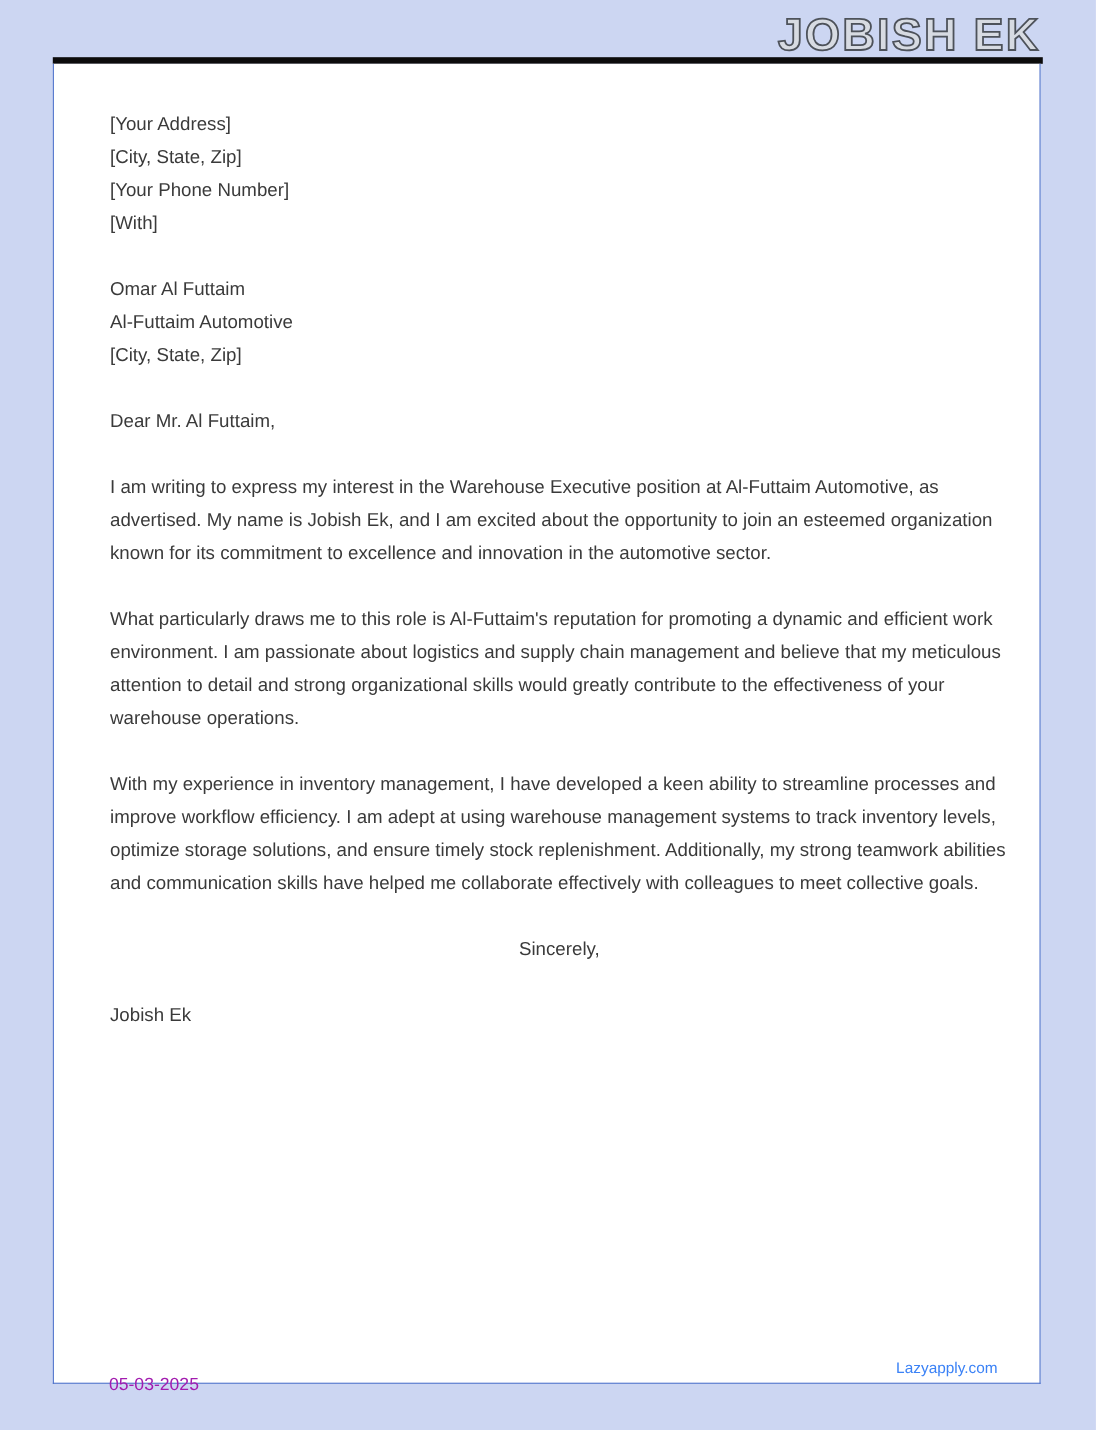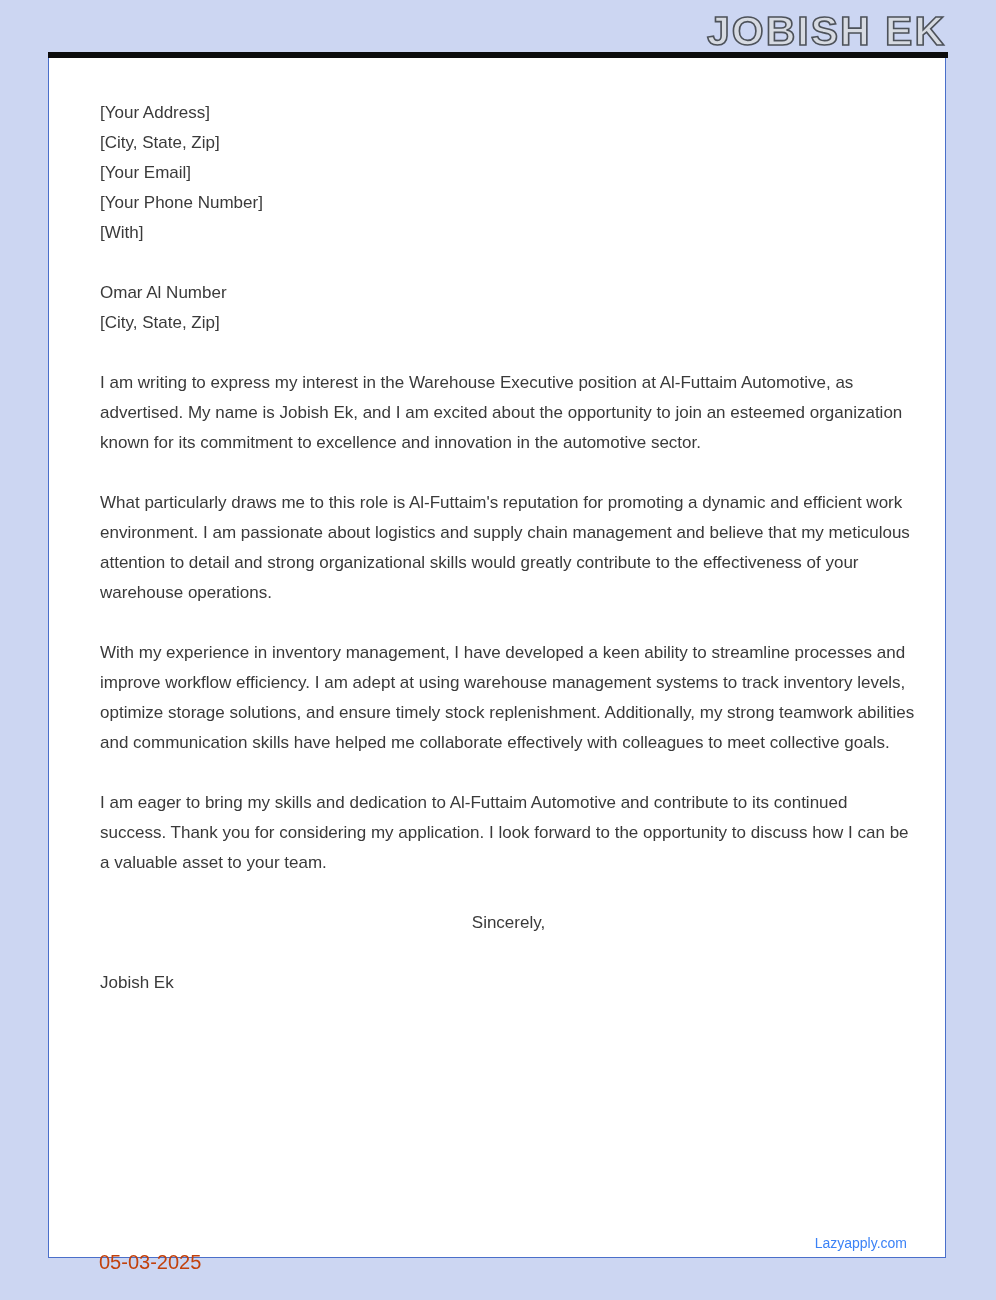--- a/index.html
+++ b/index.html
@@ -54,22 +54,22 @@
   }
   .block { margin: 0 0 30px 0; }
   .line { white-space: pre-wrap; }
   .para { margin: 0 0 30px 0; }
   .closing-block { margin: 30px 0 0 0; text-align: center; }
   .signature-line { margin: 30px 0 0 0; }
   .date-stamp {
     position: absolute;
     left: 99px;
     top: 1251px;
-    font-size: 20px;
-    color: #c2410c;
+    font-size: 16px;
+    color: #a21caf;
   }
   .watermark {
     position: absolute;
     right: 38px;
     bottom: 6px;
     font-size: 14px;
     color: #3b82f6;
   }
 </style>
 </head>
@@ -80,35 +80,35 @@
   <div class="header-name">JOBISH EK</div>
 
   <div class="top-bar"></div>
 
   <div class="page">
     <div class="content">
 
       <div class="block">
         <div class="line">[Your Address]</div>
         <div class="line">[City, State, Zip]</div>
-        <div class="line">[Your Email]</div>
         <div class="line">[Your Phone Number]</div>
         <div class="line">[With]</div>
       </div>
 
       <div class="block">
-        <div class="line">Omar Al Number</div>
+        <div class="line">Omar Al Futtaim</div>
+        <div class="line">Al-Futtaim Automotive</div>
         <div class="line">[City, State, Zip]</div>
       </div>
 
+      <div class="block">Dear Mr. Al Futtaim,</div>
 
       <p class="para">I am writing to express my interest in the Warehouse Executive position at Al-Futtaim Automotive, as advertised. My name is Jobish Ek, and I am excited about the opportunity to join an esteemed organization known for its commitment to excellence and innovation in the automotive sector.</p>
       <p class="para">What particularly draws me to this role is Al-Futtaim's reputation for promoting a dynamic and efficient work environment. I am passionate about logistics and supply chain management and believe that my meticulous attention to detail and strong organizational skills would greatly contribute to the effectiveness of your warehouse operations.</p>
       <p class="para">With my experience in inventory management, I have developed a keen ability to streamline processes and improve workflow efficiency. I am adept at using warehouse management systems to track inventory levels, optimize storage solutions, and ensure timely stock replenishment. Additionally, my strong teamwork abilities and communication skills have helped me collaborate effectively with colleagues to meet collective goals.</p>
-      <p class="para">I am eager to bring my skills and dedication to Al-Futtaim Automotive and contribute to its continued success. Thank you for considering my application. I look forward to the opportunity to discuss how I can be a valuable asset to your team.</p>
 
       <div class="closing-block">Sincerely,</div>
 
       <div class="signature-line">Jobish Ek</div>
 
     </div>
 
     <div class="watermark">Lazyapply.com</div>
   </div>
 

